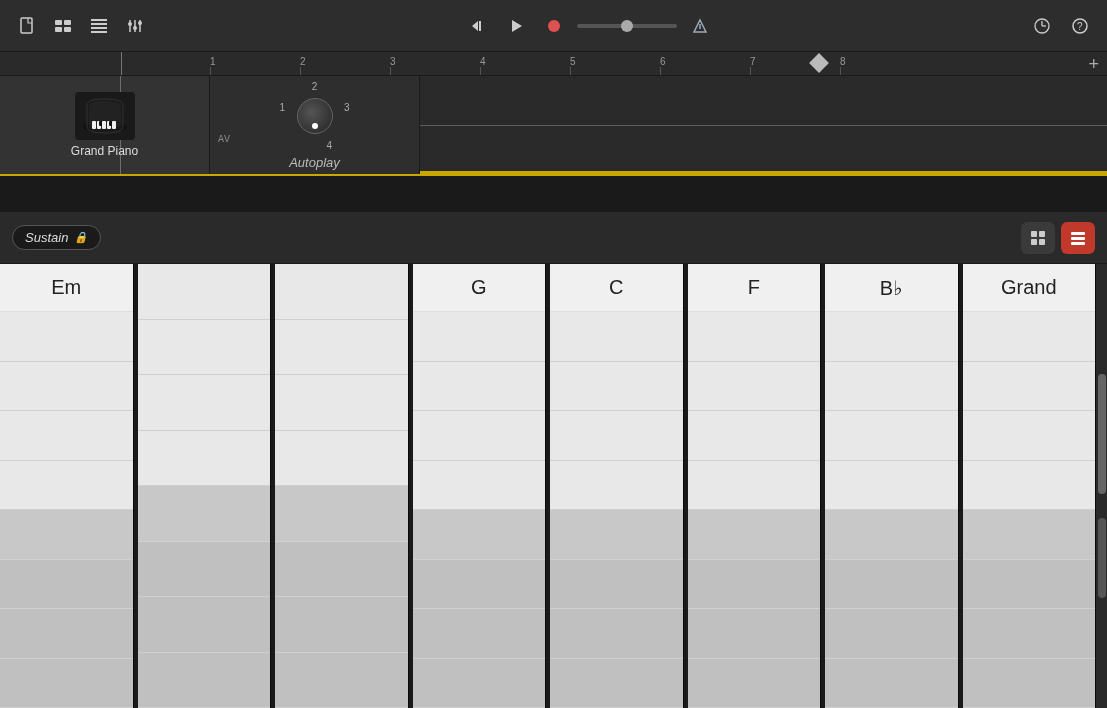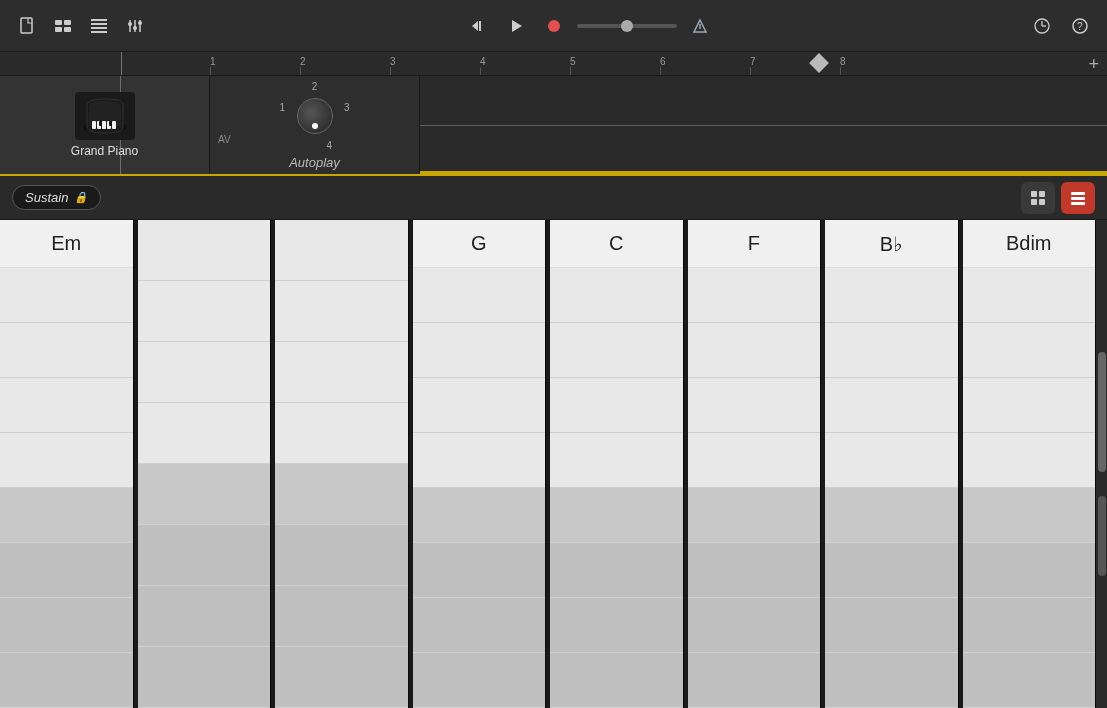--- a/index.html
+++ b/index.html
@@ -248,31 +248,33 @@
       color: #bbb;
       margin-top: 4px;
       font-style: italic;
     }
     .av-label {
       position: absolute;
       left: 8px;
       bottom: 30%;
       font-size: 10px;
       color: #888;
+      font-family: Liberation Mono, monospace;
     }
 
     
     .chord-strip {
       background: #2a2a2a;
-      height: 44px;
+      height: 52px;
       display: flex;
       align-items: center;
       padding: 0 12px;
       gap: 8px;
       border-bottom: 1px solid #1a1a1a;
+      margin-top: 36px;
     }
     .sustain-btn {
       background: #1a1a1a;
       border: 1px solid #555;
       color: #ddd;
       padding: 4px 12px;
       border-radius: 14px;
       font-size: 13px;
       cursor: pointer;
       font-style: italic;
@@ -644,21 +646,21 @@
         <div class="chord-cell"></div>
         <div class="chord-cell"></div>
         <div class="chord-cell"></div>
         <div class="chord-cell"></div>
         <div class="chord-cell dark" style="background: rgb(200, 200, 200);"></div>
         <div class="chord-cell darker" style="background: rgb(192, 192, 192);"></div>
         <div class="chord-cell darker" style="background: rgb(192, 192, 192);"></div>
         <div class="chord-cell darker" style="background: rgb(192, 192, 192);"></div>
       </div>
       <div class="chord-column">
-        <div class="chord-header">Bdim</div>
+        <div class="chord-header">Grand</div>
         <div class="chord-cell"></div>
         <div class="chord-cell"></div>
         <div class="chord-cell"></div>
         <div class="chord-cell"></div>
         <div class="chord-cell dark" style="background: rgb(200, 200, 200);"></div>
         <div class="chord-cell darker" style="background: rgb(192, 192, 192);"></div>
         <div class="chord-cell darker" style="background: rgb(192, 192, 192);"></div>
         <div class="chord-cell darker" style="background: rgb(192, 192, 192);"></div>
       </div>
     </div>

